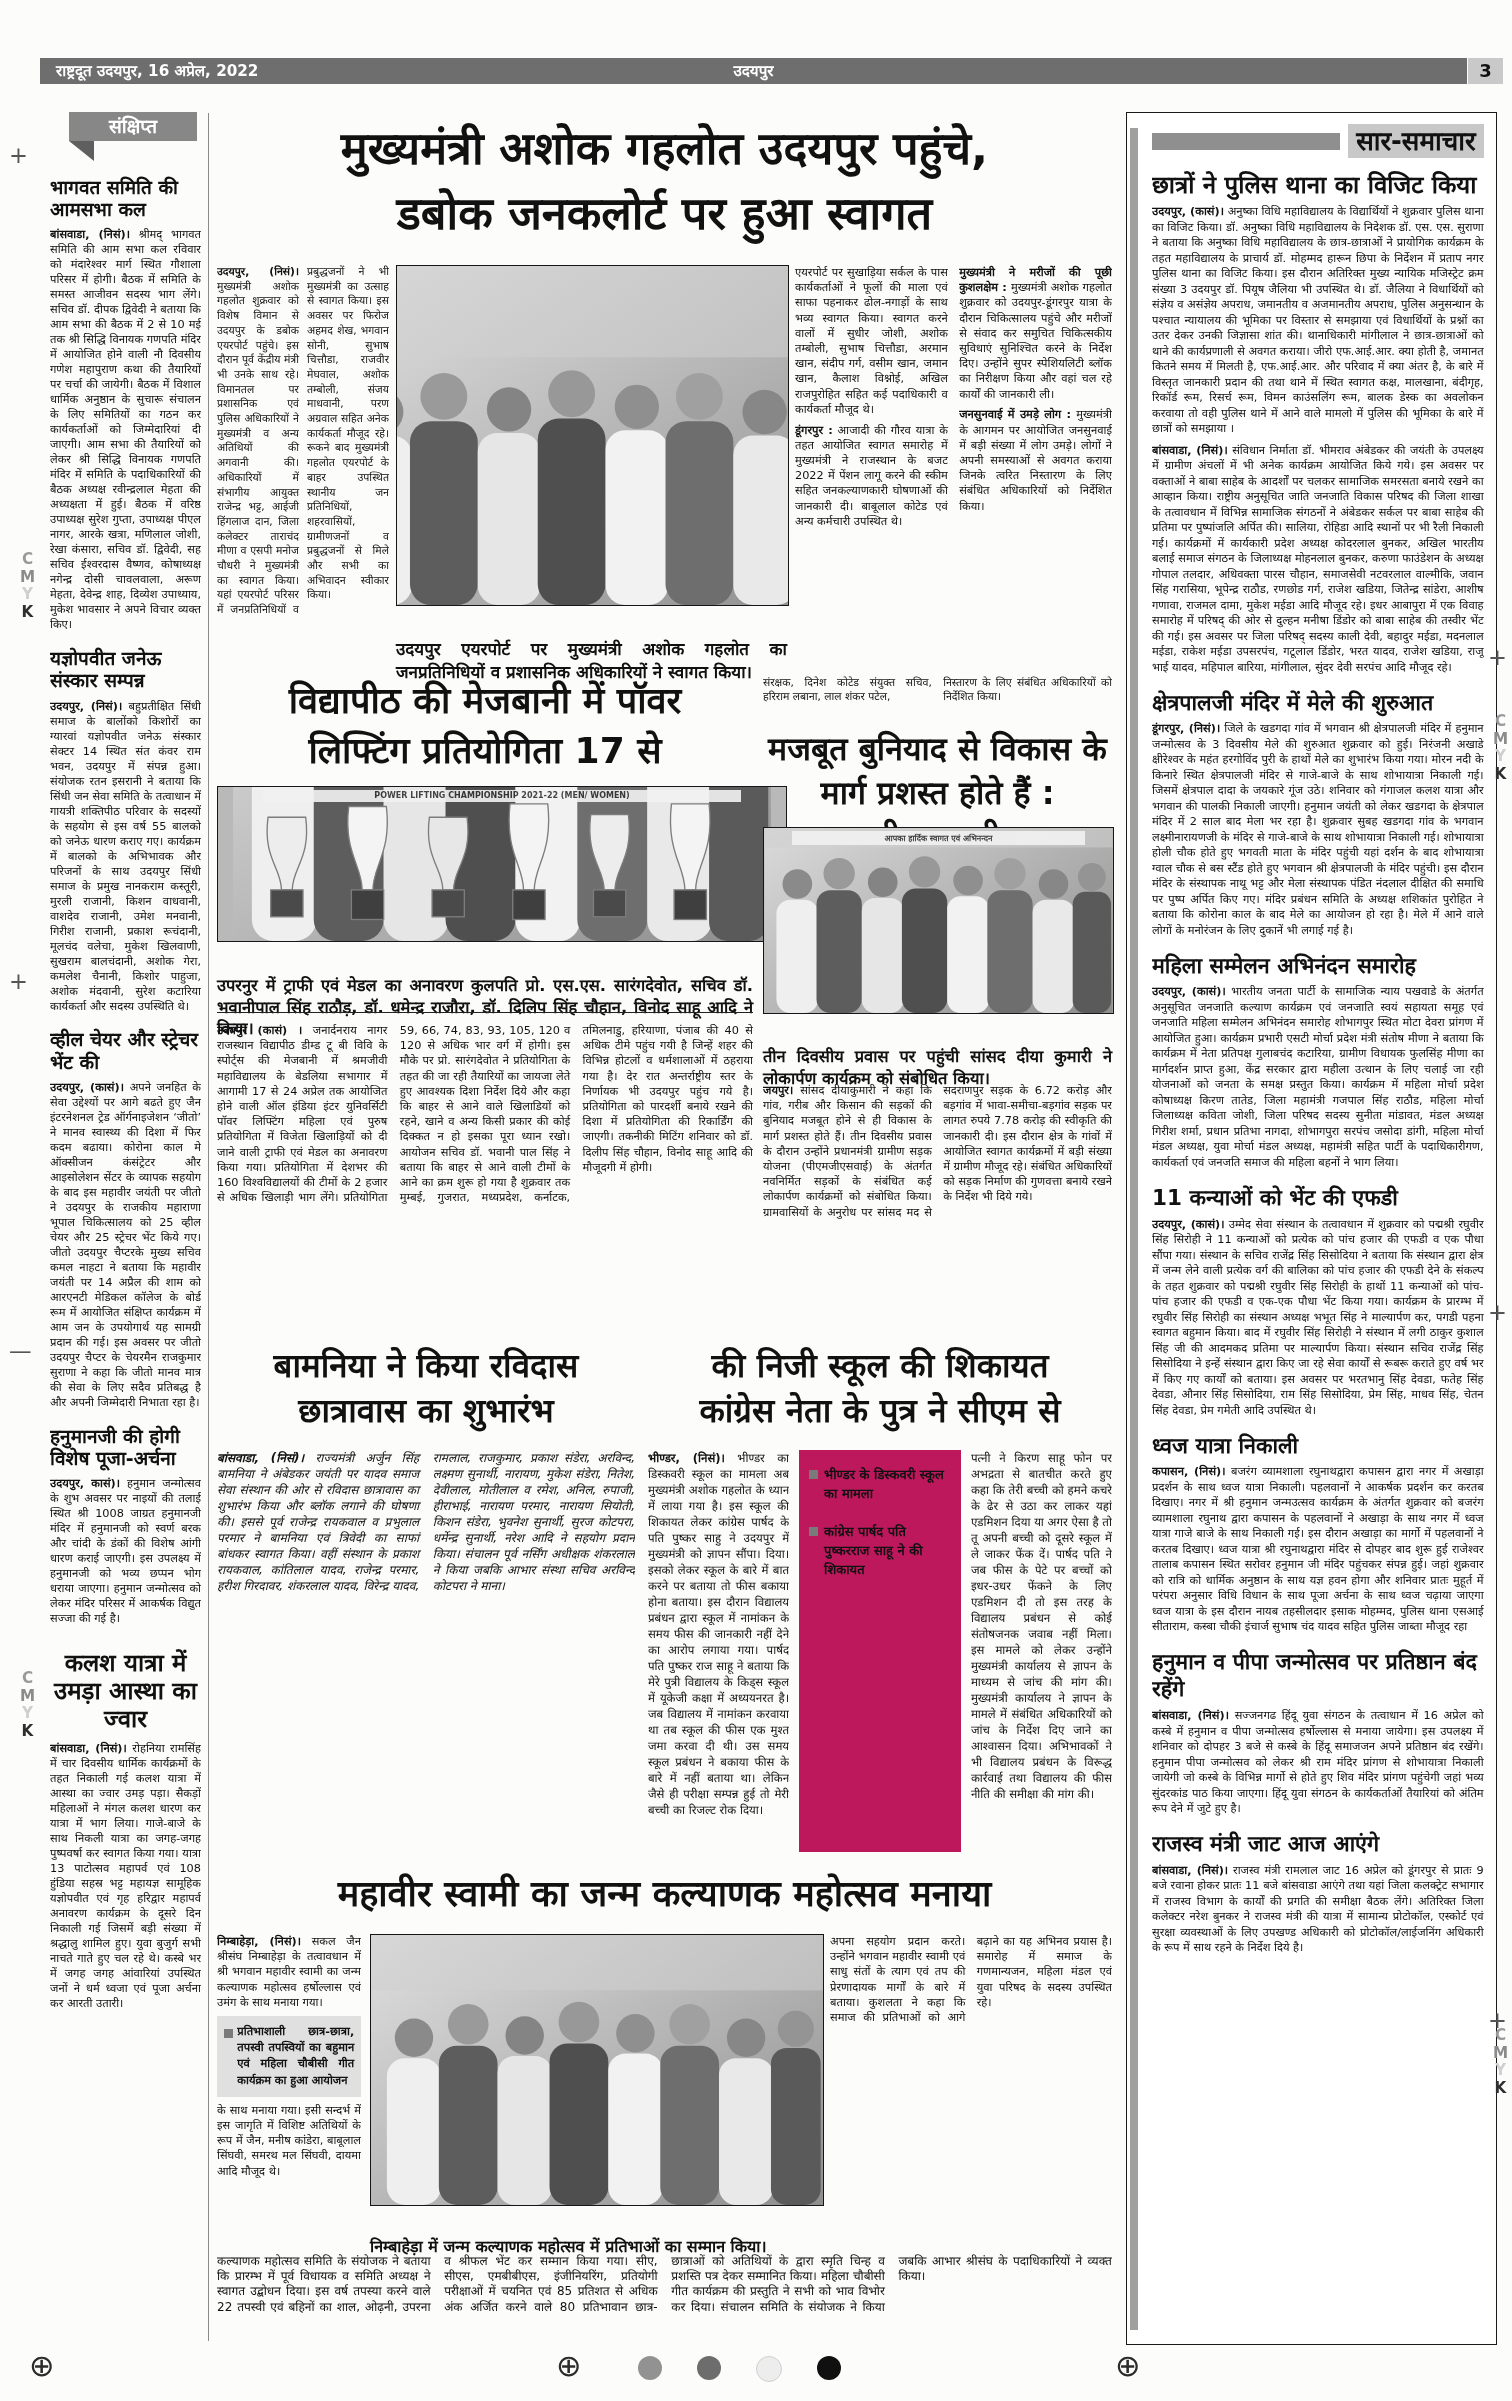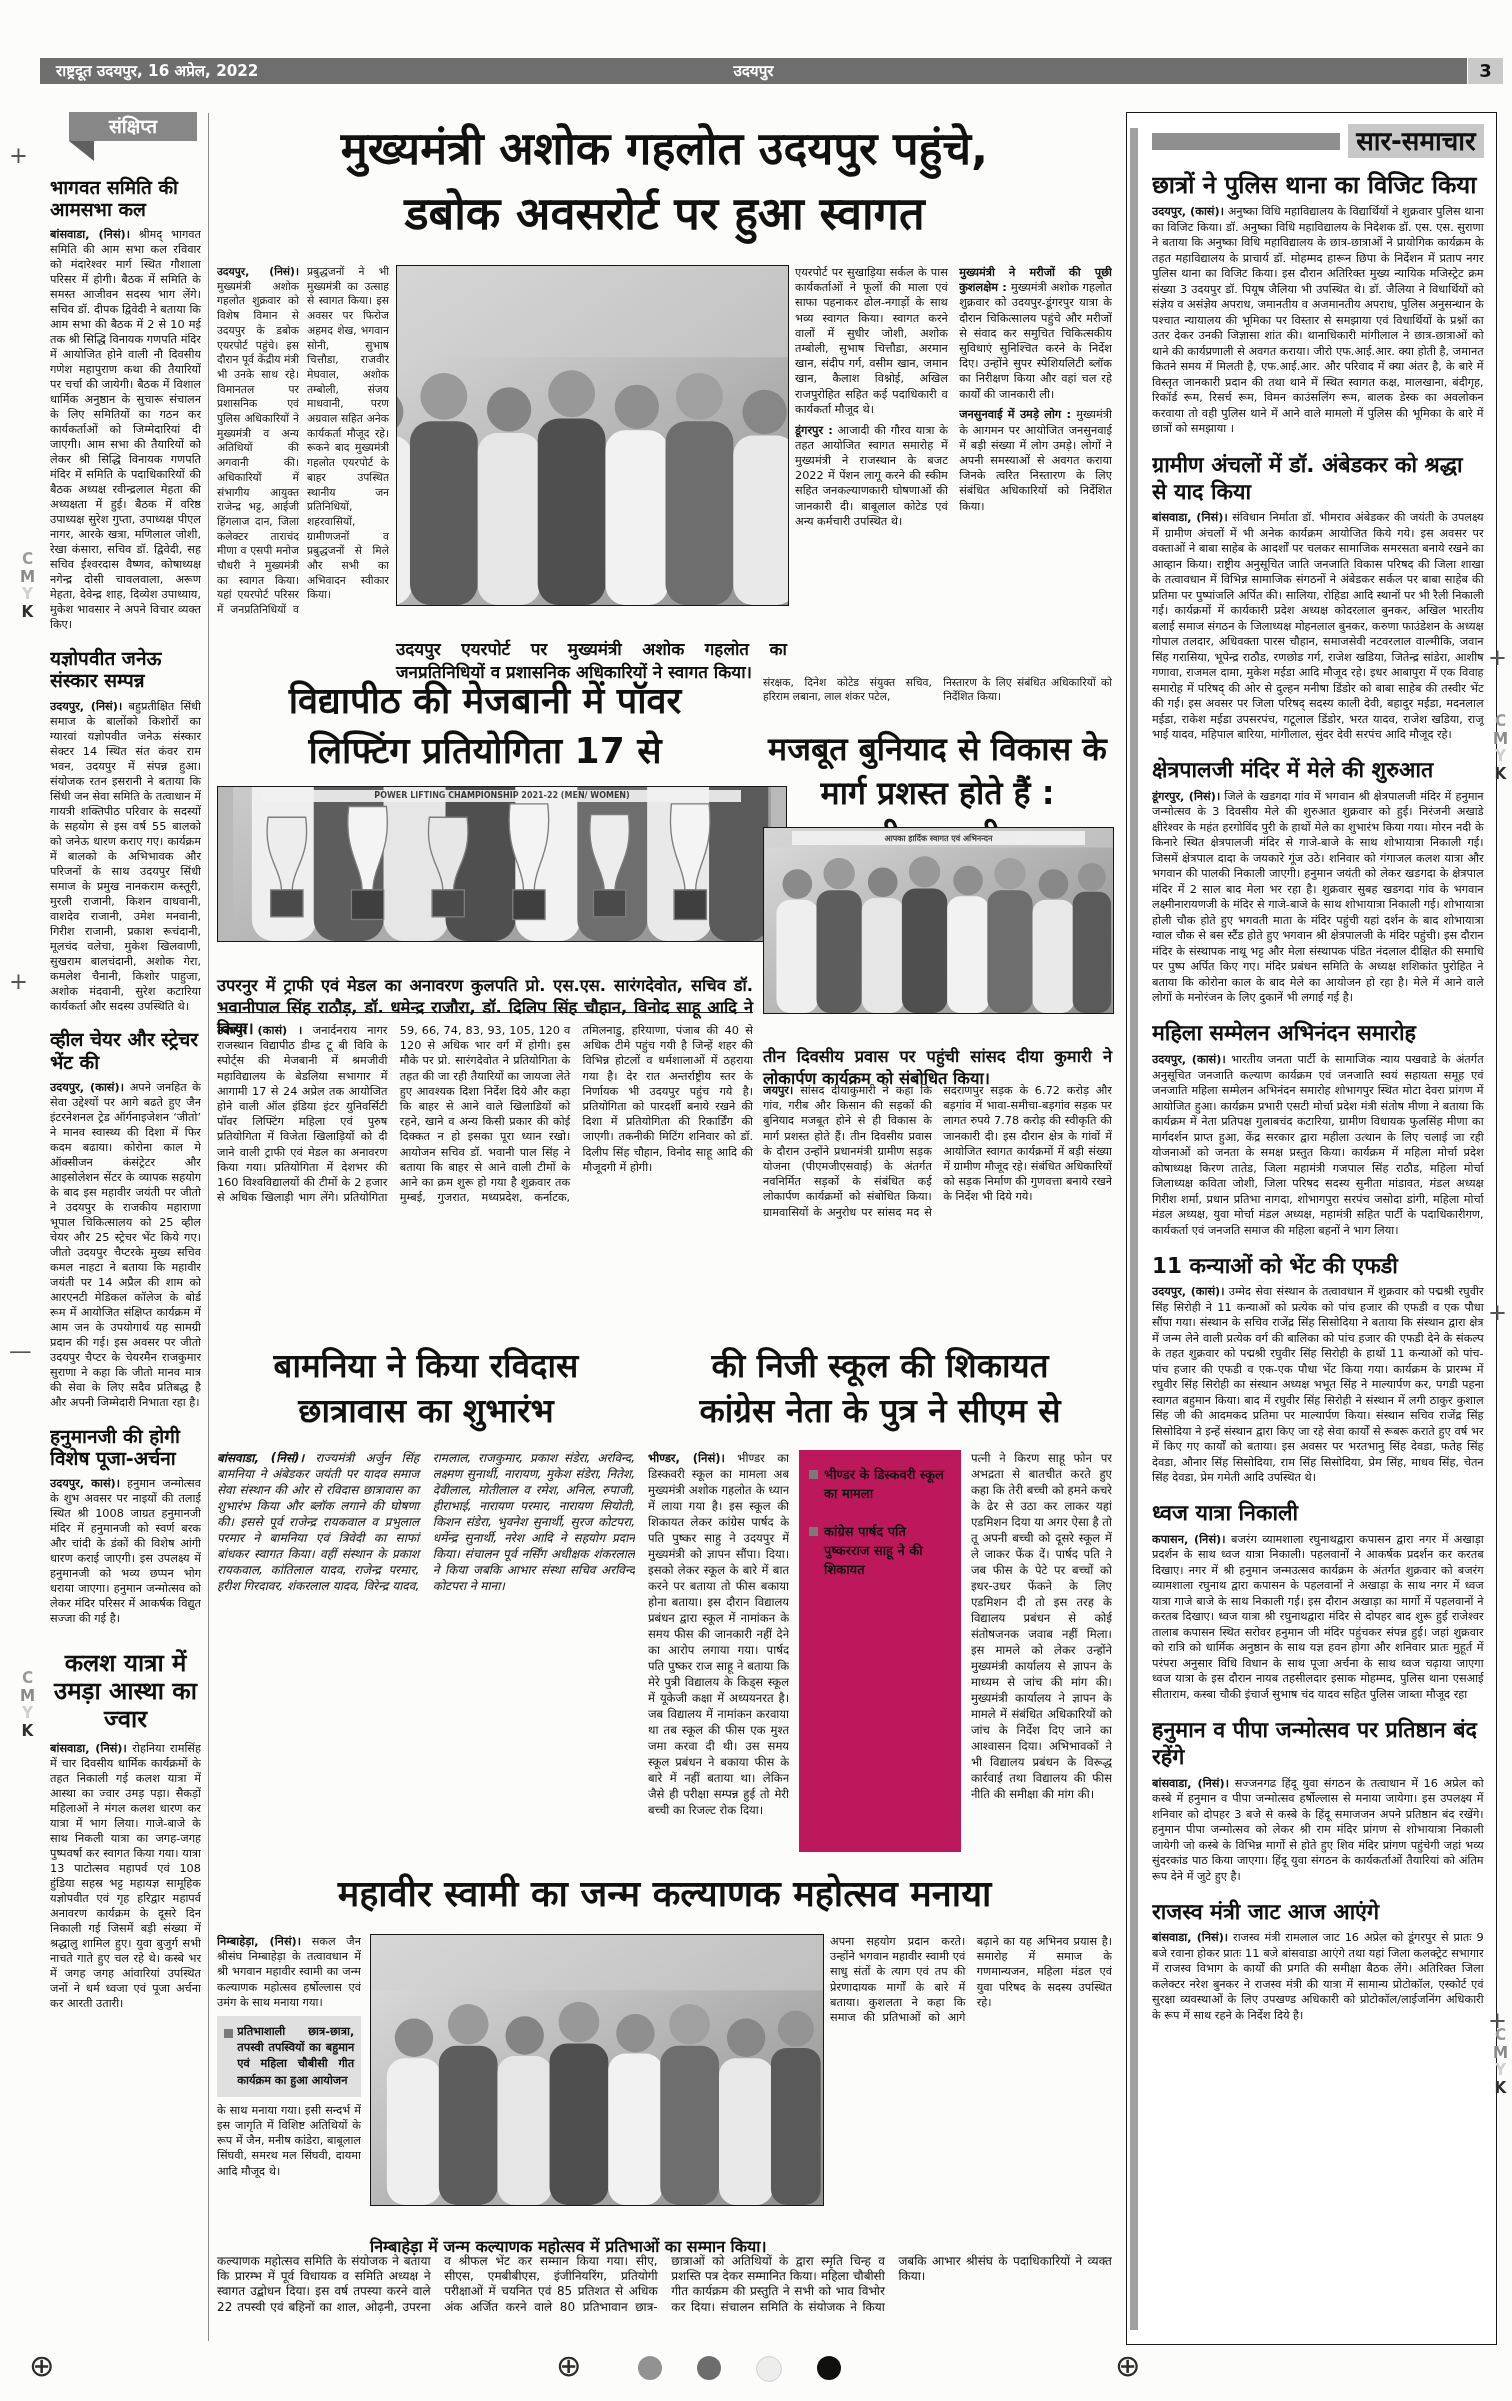--- a/index.html
+++ b/index.html
@@ -204,21 +204,21 @@
     </article>
     <article>
       <div class="brief-h center">कलश यात्रा में उमड़ा आस्था का ज्वार</div>
       <p class="brief-b just"><b class="dl">बांसवाडा, (निसं)।</b> <span>रोहनिया रामसिंह में चार दिवसीय धार्मिक कार्यक्रमों के तहत निकाली गई कलश यात्रा में आस्था का ज्वार उमड़ पड़ा। सैकड़ों महिलाओं ने मंगल कलश धारण कर यात्रा में भाग लिया। गाजे-बाजे के साथ निकली यात्रा का जगह-जगह पुष्पवर्षा कर स्वागत किया गया। यात्रा 13 पाटोत्सव महापर्व एवं 108 हुंडिया सहस्र भट्ट महायज्ञ सामूहिक यज्ञोपवीत एवं गृह हरिद्वार महापर्व अनावरण कार्यक्रम के दूसरे दिन निकाली गई जिसमें बड़ी संख्या में श्रद्धालु शामिल हुए। युवा बुजुर्ग सभी नाचते गाते हुए चल रहे थे। कस्बे भर में जगह जगह आंवारियां उपस्थित जनों ने धर्म ध्वजा एवं पूजा अर्चना कर आरती उतारी।</span></p>
     </article>
   </div>
   <div class="abs vrule"></div>
 
   <div class="abs main-h">
     <div>मुख्यमंत्री अशोक गहलोत उदयपुर पहुंचे,</div>
-    <div>डबोक अवसरोर्ट पर हुआ स्वागत</div>
+    <div>डबोक जनकलोर्ट पर हुआ स्वागत</div>
   </div>
 
   <div class="abs m-left just clip">
     <p><b class="dl">उदयपुर, (निसं)।</b> <span>मुख्यमंत्री अशोक गहलोत शुक्रवार को विशेष विमान से उदयपुर के डबोक एयरपोर्ट पहुंचे। इस दौरान पूर्व केंद्रीय मंत्री भी उनके साथ रहे। विमानतल पर प्रशासनिक एवं पुलिस अधिकारियों ने मुख्यमंत्री व अन्य अतिथियों की अगवानी की। अधिकारियों में संभागीय आयुक्त राजेन्द्र भट्ट, आईजी हिंगलाज दान, जिला कलेक्टर ताराचंद मीणा व एसपी मनोज चौधरी ने मुख्यमंत्री का स्वागत किया। यहां एयरपोर्ट परिसर में जनप्रतिनिधियों व प्रबुद्धजनों ने भी मुख्यमंत्री का उत्साह से स्वागत किया। इस अवसर पर फिरोज अहमद शेख, भगवान सोनी, सुभाष चित्तौडा, राजवीर मेघवाल, अशोक तम्बोली, संजय माधवानी, परण अग्रवाल सहित अनेक कार्यकर्ता मौजूद रहे। रूकने बाद मुख्यमंत्री गहलोत एयरपोर्ट के बाहर उपस्थित स्थानीय जन प्रतिनिधियों, शहरवासियों, ग्रामीणजनों व प्रबुद्धजनों से मिले और सभी का अभिवादन स्वीकार किया।</span></p>
   </div>
 
   <div class="photo m-photo">
     <svg viewBox="0 0 692 600" width="391" height="339">
         <use href="#sym-crowd"></use>
       </svg>
@@ -326,21 +326,20 @@
       <div class="saar-head">
         <div class="saar-bar"></div>
         <div class="saar-title">सार-समाचार</div>
       </div>
 
       <article>
         <div class="saar-h first">छात्रों ने पुलिस थाना का विजिट किया</div>
         <p class="saar-b just"><b class="dl">उदयपुर, (कासं)।</b> <span>अनुष्का विधि महाविद्यालय के विद्यार्थियों ने शुक्रवार पुलिस थाना का विजिट किया। डॉ. अनुष्का विधि महाविद्यालय के निदेशक डॉ. एस. एस. सुराणा ने बताया कि अनुष्का विधि महाविद्यालय के छात्र-छात्राओं ने प्रायोगिक कार्यक्रम के तहत महाविद्यालय के प्राचार्य डॉ. मोहम्मद हारून छिपा के निर्देशन में प्रताप नगर पुलिस थाना का विजिट किया। इस दौरान अतिरिक्त मुख्य न्यायिक मजिस्ट्रेट क्रम संख्या 3 उदयपुर डॉ. पियूष जैलिया भी उपस्थित थे। डॉ. जैलिया ने विधार्थियों को संज्ञेय व असंज्ञेय अपराध, जमानतीय व अजमानतीय अपराध, पुलिस अनुसन्धान के पश्चात न्यायालय की भूमिका पर विस्तार से समझाया एवं विधार्थियों के प्रश्नों का उतर देकर उनकी जिज्ञासा शांत की। थानाधिकारी मांगीलाल ने छात्र-छात्राओं को थाने की कार्यप्रणाली से अवगत कराया। जीरो एफ.आई.आर. क्या होती है, जमानत कितने समय में मिलती है, एफ.आई.आर. और परिवाद में क्या अंतर है, के बारे में विस्तृत जानकारी प्रदान की तथा थाने में स्थित स्वागत कक्ष, मालखाना, बंदीगृह, रिकॉर्ड रूम, रिसर्च रूम, विमन काउंसलिंग रूम, बालक डेस्क का अवलोकन करवाया तो वही पुलिस थाने में आने वाले मामलो में पुलिस की भूमिका के बारे में छात्रों को समझाया ।</span></p>
       </article>
       <article>
-        <div class="saar-h">ग्रामीण अंचलों में डॉ. अंबेडकर को श्रद्धा से याद किया</div>
         <p class="saar-b just"><b class="dl">बांसवाडा, (निसं)।</b> <span>संविधान निर्माता डॉ. भीमराव अंबेडकर की जयंती के उपलक्ष्य में ग्रामीण अंचलों में भी अनेक कार्यक्रम आयोजित किये गये। इस अवसर पर वक्ताओं ने बाबा साहेब के आदर्शों पर चलकर सामाजिक समरसता बनाये रखने का आव्हान किया। राष्ट्रीय अनुसूचित जाति जनजाति विकास परिषद की जिला शाखा के तत्वावधान में विभिन्न सामाजिक संगठनों ने अंबेडकर सर्कल पर बाबा साहेब की प्रतिमा पर पुष्पांजलि अर्पित की। सालिया, रोहिडा आदि स्थानों पर भी रैली निकाली गई। कार्यक्रमों में कार्यकारी प्रदेश अध्यक्ष कोदरलाल बुनकर, अखिल भारतीय बलाई समाज संगठन के जिलाध्यक्ष मोहनलाल बुनकर, करुणा फाउंडेशन के अध्यक्ष गोपाल तलदार, अधिवक्ता पारस चौहान, समाजसेवी नटवरलाल वाल्मीकि, जवान सिंह गरासिया, भूपेन्द्र राठौड, रणछोड गर्ग, राजेश खडिया, जितेन्द्र सांडेरा, आशीष गणावा, राजमल दामा, मुकेश मईडा आदि मौजूद रहे। इधर आबापुरा में एक विवाह समारोह में परिषद् की ओर से दुल्हन मनीषा डिंडोर को बाबा साहेब की तस्वीर भेंट की गई। इस अवसर पर जिला परिषद् सदस्य काली देवी, बहादुर मईडा, मदनलाल मईडा, राकेश मईडा उपसरपंच, गटूलाल डिंडोर, भरत यादव, राजेश खडिया, राजू भाई यादव, महिपाल बारिया, मांगीलाल, सुंदर देवी सरपंच आदि मौजूद रहे।</span></p>
       </article>
       <article>
         <div class="saar-h">क्षेत्रपालजी मंदिर में मेले की शुरुआत</div>
         <p class="saar-b just"><b class="dl">डूंगरपुर, (निसं)।</b> <span>जिले के खडगदा गांव में भगवान श्री क्षेत्रपालजी मंदिर में हनुमान जन्मोत्सव के 3 दिवसीय मेले की शुरुआत शुक्रवार को हुई। निरंजनी अखाडे क्षीरेश्वर के महंत हरगोविंद पुरी के हाथों मेले का शुभारंभ किया गया। मोरन नदी के किनारे स्थित क्षेत्रपालजी मंदिर से गाजे-बाजे के साथ शोभायात्रा निकाली गई। जिसमें क्षेत्रपाल दादा के जयकारे गूंज उठे। शनिवार को गंगाजल कलश यात्रा और भगवान की पालकी निकाली जाएगी। हनुमान जयंती को लेकर खडगदा के क्षेत्रपाल मंदिर में 2 साल बाद मेला भर रहा है। शुक्रवार सुबह खडगदा गांव के भगवान लक्ष्मीनारायणजी के मंदिर से गाजे-बाजे के साथ शोभायात्रा निकाली गई। शोभायात्रा होली चौक होते हुए भगवती माता के मंदिर पहुंची यहां दर्शन के बाद शोभायात्रा ग्वाल चौक से बस स्टैंड होते हुए भगवान श्री क्षेत्रपालजी के मंदिर पहुंची। इस दौरान मंदिर के संस्थापक नाथू भट्ट और मेला संस्थापक पंडित नंदलाल दीक्षित की समाधि पर पुष्प अर्पित किए गए। मंदिर प्रबंधन समिति के अध्यक्ष शशिकांत पुरोहित ने बताया कि कोरोना काल के बाद मेले का आयोजन हो रहा है। मेले में आने वाले लोगों के मनोरंजन के लिए दुकानें भी लगाई गई है।</span></p>
       </article>
       <article>
         <div class="saar-h">महिला सम्मेलन अभिनंदन समारोह</div>
         <p class="saar-b just"><b class="dl">उदयपुर, (कासं)।</b> <span>भारतीय जनता पार्टी के सामाजिक न्याय पखवाडे के अंतर्गत अनुसूचित जनजाति कल्याण कार्यक्रम एवं जनजाति स्वयं सहायता समूह एवं जनजाति महिला सम्मेलन अभिनंदन समारोह शोभागपुर स्थित मोटा देवरा प्रांगण में आयोजित हुआ। कार्यक्रम प्रभारी एसटी मोर्चा प्रदेश मंत्री संतोष मीणा ने बताया कि कार्यक्रम में नेता प्रतिपक्ष गुलाबचंद कटारिया, ग्रामीण विधायक फुलसिंह मीणा का मार्गदर्शन प्राप्त हुआ, केंद्र सरकार द्वारा महीला उत्थान के लिए चलाई जा रही योजनाओं को जनता के समक्ष प्रस्तुत किया। कार्यक्रम में महिला मोर्चा प्रदेश कोषाध्यक्ष किरण तातेड, जिला महामंत्री गजपाल सिंह राठौड, महिला मोर्चा जिलाध्यक्ष कविता जोशी, जिला परिषद सदस्य सुनीता मांडावत, मंडल अध्यक्ष गिरीश शर्मा, प्रधान प्रतिभा नागदा, शोभागपुरा सरपंच जसोदा डांगी, महिला मोर्चा मंडल अध्यक्ष, युवा मोर्चा मंडल अध्यक्ष, महामंत्री सहित पार्टी के पदाधिकारीगण, कार्यकर्ता एवं जनजति समाज की महिला बहनों ने भाग लिया।</span></p>
       </article>

